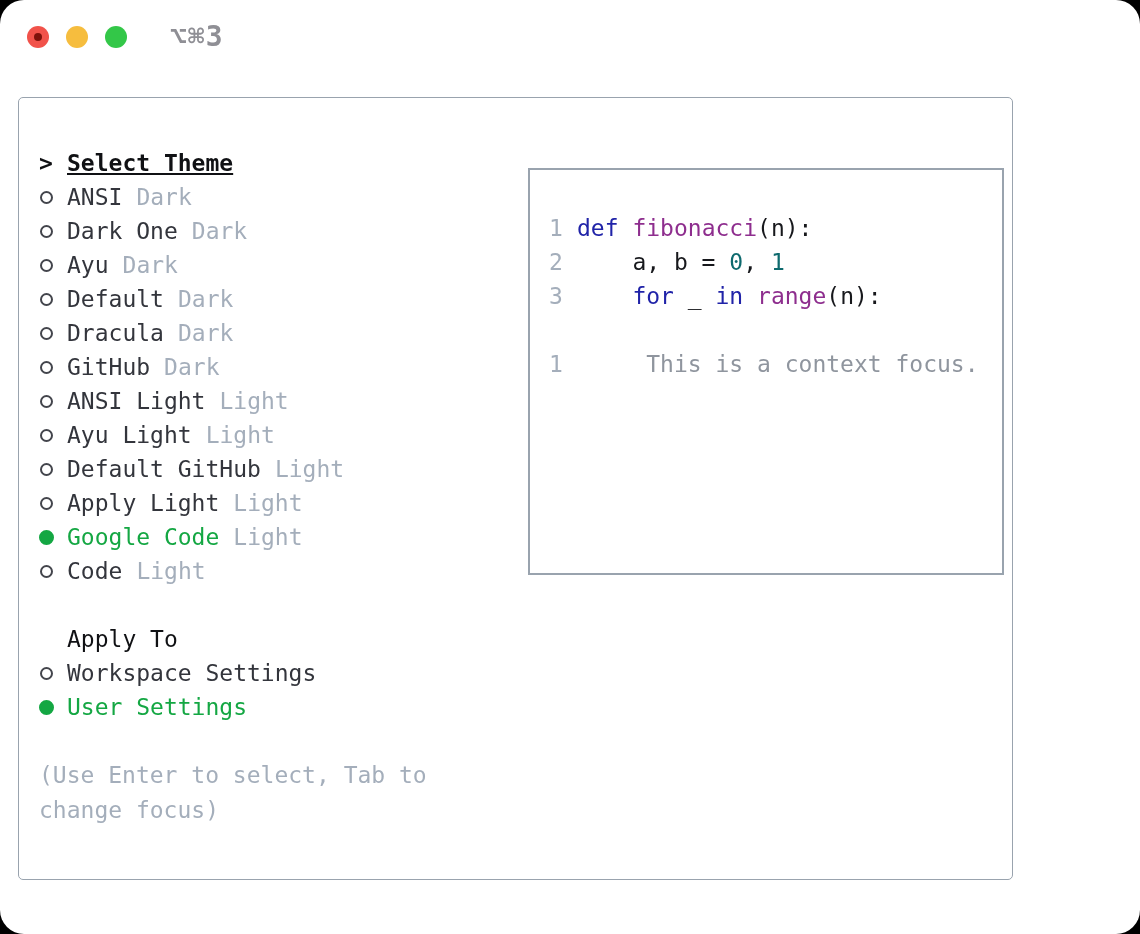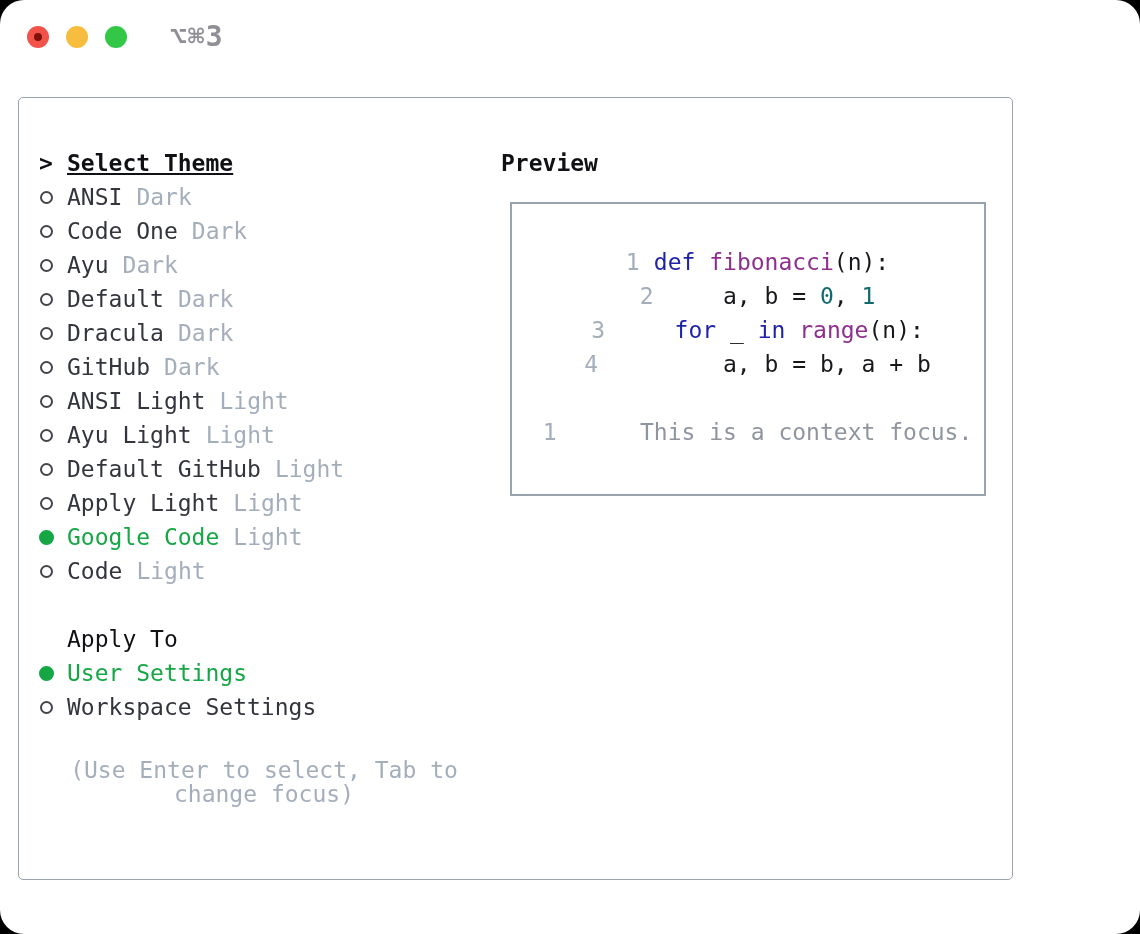--- a/index.html
+++ b/index.html
@@ -32,26 +32,26 @@
   .marker{width:28px;flex:none;display:flex;align-items:center;}
   .prompt{font-weight:bold;color:var(--heading-black,#101114);}
   .header-label{font-weight:bold;color:var(--heading-black,#101114);text-decoration:underline;}
   .radio{width:13px;height:13px;border:2px solid #43454c;border-radius:50%;box-sizing:border-box;margin-left:1px;flex:none;}
   .radio.on{width:15px;height:15px;margin-left:0;background:var(--accent-green,#14a743);border-color:var(--accent-green,#14a743);}
   .opt-name{color:var(--text-dark,#33353c);}
   .opt-name.sel{color:var(--accent-green,#14a743);}
   .opt-variant{color:var(--muted-gray,#a4aebb);margin-left:14px;}
   .apply-label{color:var(--heading-black,#101114);}
   .spacer{height:34px;}
-  .hint{max-width:450px;line-height:24px;color:var(--muted-gray,#a4aebb);white-space:normal;text-align:center;}
+  .hint{max-width:450px;line-height:35px;color:var(--muted-gray,#a4aebb);white-space:normal;}
   
   .preview-header{height:34px;line-height:34px;font-weight:bold;color:var(--heading-black,#101114);}
   .preview-box{
-    margin-top:22px;margin-left:9px;width:476px;height:294px;box-sizing:border-box;
-    border:2px solid var(--border-gray,#99a3ae);padding:41px 0 0 19px;overflow:hidden;background:#fff;text-align:center;
+    margin-top:22px;margin-left:27px;width:476px;height:407px;box-sizing:border-box;
+    border:2px solid var(--border-gray,#99a3ae);padding:41px 0 0 19px;overflow:hidden;background:#fff;
   }
   .crow{height:34px;line-height:34px;white-space:pre;}
   .lnum{display:inline-block;width:14px;color:var(--line-number-gray,#a4aebb);}
   .ccode{margin-left:14px;}
   .seg-kw{color:var(--keyword-blue,#2023a8);}
   .seg-fn{color:var(--function-purple,#8e2e8e);}
   .seg-num{color:var(--literal-teal,#0e6a6e);}
   .seg-plain{color:#17181c;}
   .dline-context{color:var(--context-gray,#8f959e);}
   .dline-deleted{color:var(--deleted-red,#cc3120);}
@@ -74,58 +74,56 @@
   <div class="panel">
 
     <div class="left-col">
       <div class="row">
         <span class="marker"><span class="prompt">&gt;</span></span>
         <span class="header-label">Select Theme</span>
       </div>
 
       <div id="theme-list">
           <div class="row"><span class="marker"><span class="radio"></span></span><span class="opt-name">ANSI</span><span class="opt-variant">Dark</span></div>
-          <div class="row"><span class="marker"><span class="radio"></span></span><span class="opt-name">Code One</span><span class="opt-variant">Dark</span></div>
+          <div class="row"><span class="marker"><span class="radio"></span></span><span class="opt-name">Dark One</span><span class="opt-variant">Dark</span></div>
           <div class="row"><span class="marker"><span class="radio"></span></span><span class="opt-name">Ayu</span><span class="opt-variant">Dark</span></div>
           <div class="row"><span class="marker"><span class="radio"></span></span><span class="opt-name">Default</span><span class="opt-variant">Dark</span></div>
           <div class="row"><span class="marker"><span class="radio"></span></span><span class="opt-name">Dracula</span><span class="opt-variant">Dark</span></div>
           <div class="row"><span class="marker"><span class="radio"></span></span><span class="opt-name">GitHub</span><span class="opt-variant">Dark</span></div>
           <div class="row"><span class="marker"><span class="radio"></span></span><span class="opt-name">ANSI Light</span><span class="opt-variant">Light</span></div>
           <div class="row"><span class="marker"><span class="radio"></span></span><span class="opt-name">Ayu Light</span><span class="opt-variant">Light</span></div>
           <div class="row"><span class="marker"><span class="radio"></span></span><span class="opt-name">Default GitHub</span><span class="opt-variant">Light</span></div>
           <div class="row"><span class="marker"><span class="radio"></span></span><span class="opt-name">Apply Light</span><span class="opt-variant">Light</span></div>
           <div class="row"><span class="marker"><span class="radio on"></span></span><span class="opt-name sel">Google Code</span><span class="opt-variant">Light</span></div>
           <div class="row"><span class="marker"><span class="radio"></span></span><span class="opt-name">Code</span><span class="opt-variant">Light</span></div>
         </div>
 
       <div class="spacer"></div>
 
       <div class="row">
         <span class="marker"></span>
         <span class="apply-label">Apply To</span>
       </div>
 
       <div id="apply-list">
+          <div class="row"><span class="marker"><span class="radio"></span></span><span class="opt-name">Workspace Settings</span></div>
           <div class="row"><span class="marker"><span class="radio on"></span></span><span class="opt-name sel">User Settings</span></div>
-          <div class="row"><span class="marker"><span class="radio"></span></span><span class="opt-name">Workspace Settings</span></div>
         </div>
 
       <div class="spacer"></div>
 
       <div class="hint">(Use Enter to select, Tab to change focus)</div>
     </div>
 
     <div class="right-col">
-      <div class="preview-header">Preview</div>
       <div class="preview-box">
         <div id="code-lines">
             <div class="crow"><span class="lnum">1</span><span class="ccode"><span class="seg-kw">def</span><span class="seg-plain"> </span><span class="seg-fn">fibonacci</span><span class="seg-plain">(n):</span></span></div>
             <div class="crow"><span class="lnum">2</span><span class="ccode"><span class="seg-plain">    a, b = </span><span class="seg-num">0</span><span class="seg-plain">, </span><span class="seg-num">1</span></span></div>
             <div class="crow"><span class="lnum">3</span><span class="ccode"><span class="seg-plain">    </span><span class="seg-kw">for</span><span class="seg-plain"> _ </span><span class="seg-kw">in</span><span class="seg-plain"> </span><span class="seg-fn">range</span><span class="seg-plain">(n):</span></span></div>
-            <div class="crow"><span class="lnum">4</span><span class="ccode"><span class="seg-plain">        a, b = b, a + b</span></span></div>
           </div>
         <div class="spacer"></div>
         <div id="diff-lines">
             <div class="crow"><span class="lnum">1</span><span class="ccode dline-context">     This is a context focus.</span></div>
           </div>
       </div>
     </div>
 
   </div>
 </div>

